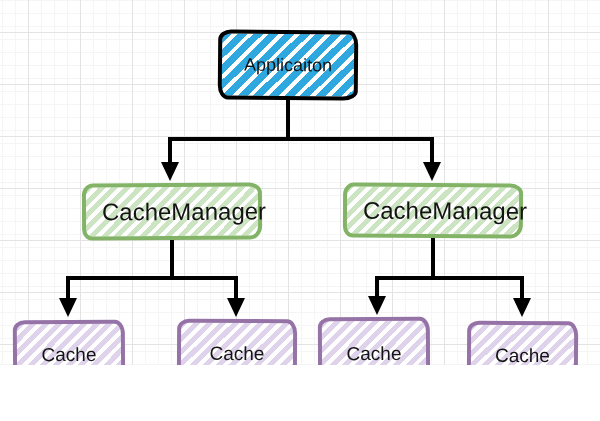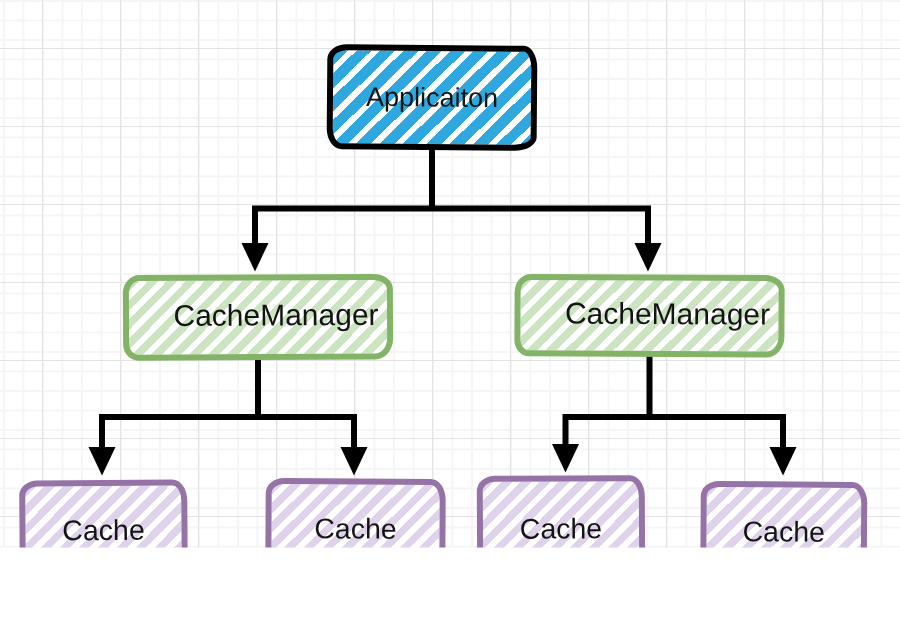--- a/index.html
+++ b/index.html
@@ -45,21 +45,21 @@
     border-radius: 13px 9px 15px 10px / 10px 15px 9px 14px;
     background: repeating-linear-gradient(135deg, #2FA8E0 0px, #2FA8E0 7px, #FFFFFF 7px, #FFFFFF 11px);
     transform: rotate(0.5deg);
     font-size: 18px;
   }
   
   .node-manager {
     border: 4px solid #82B366;
     border-radius: 11px 13px 12px 10px / 12px 10px 14px 11px;
     background: repeating-linear-gradient(135deg, #CDE4C2 0px, #CDE4C2 5px, #FFFFFF 5px, #FFFFFF 9px);
-    font-size: 20px;
+    font-size: 24px;
     padding-left: 24px;
   }
   .node-manager-left  { left: 82px;  top: 183px; width: 180px; height: 57px; transform: rotate(-0.3deg); }
   .node-manager-right { left: 343px; top: 183px; width: 180px; height: 55px; transform: rotate(0.3deg); }
   
   .node-cache {
     border: 4px solid #9673A6;
     border-radius: 12px 10px 14px 12px / 10px 14px 10px 14px;
     background: repeating-linear-gradient(135deg, #DED3EA 0px, #DED3EA 5px, #FFFFFF 5px, #FFFFFF 9px);
     font-size: 19px;

